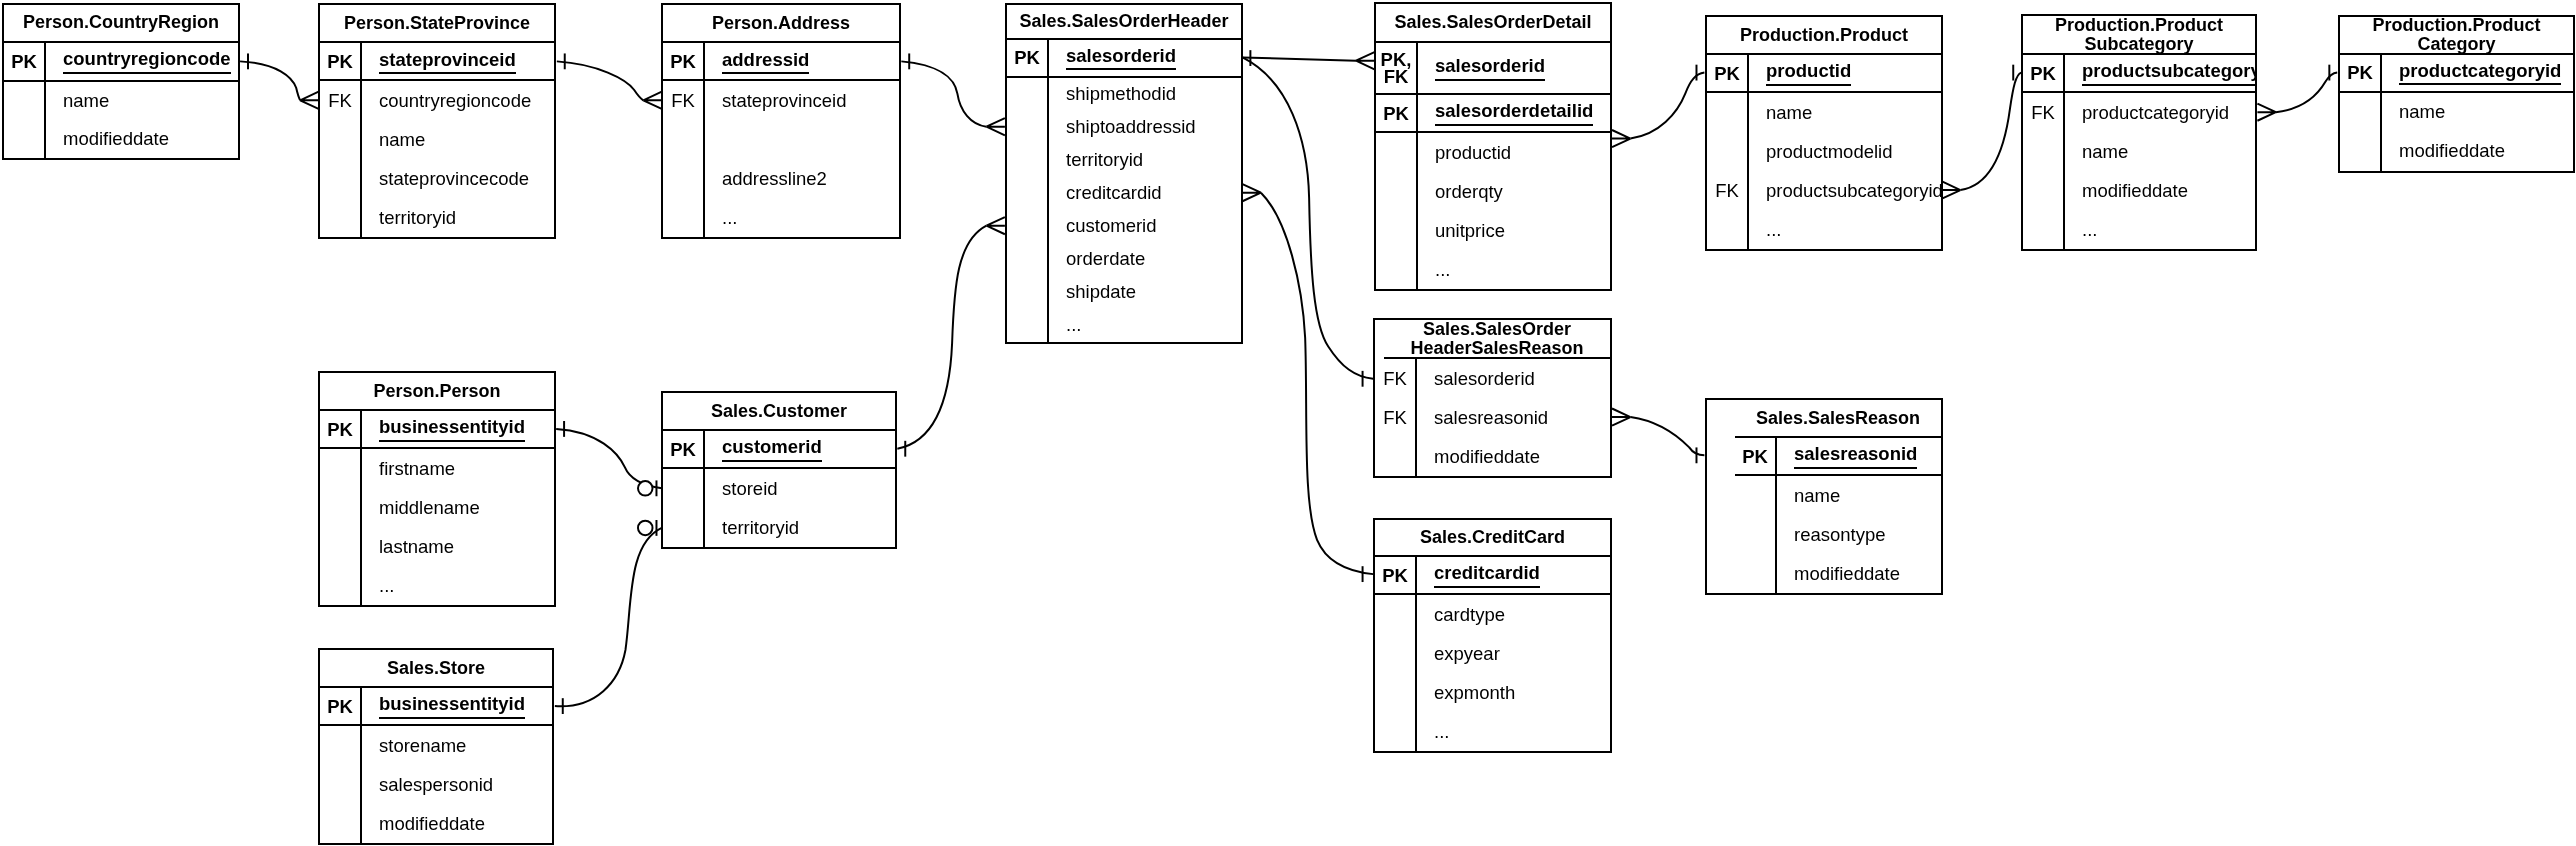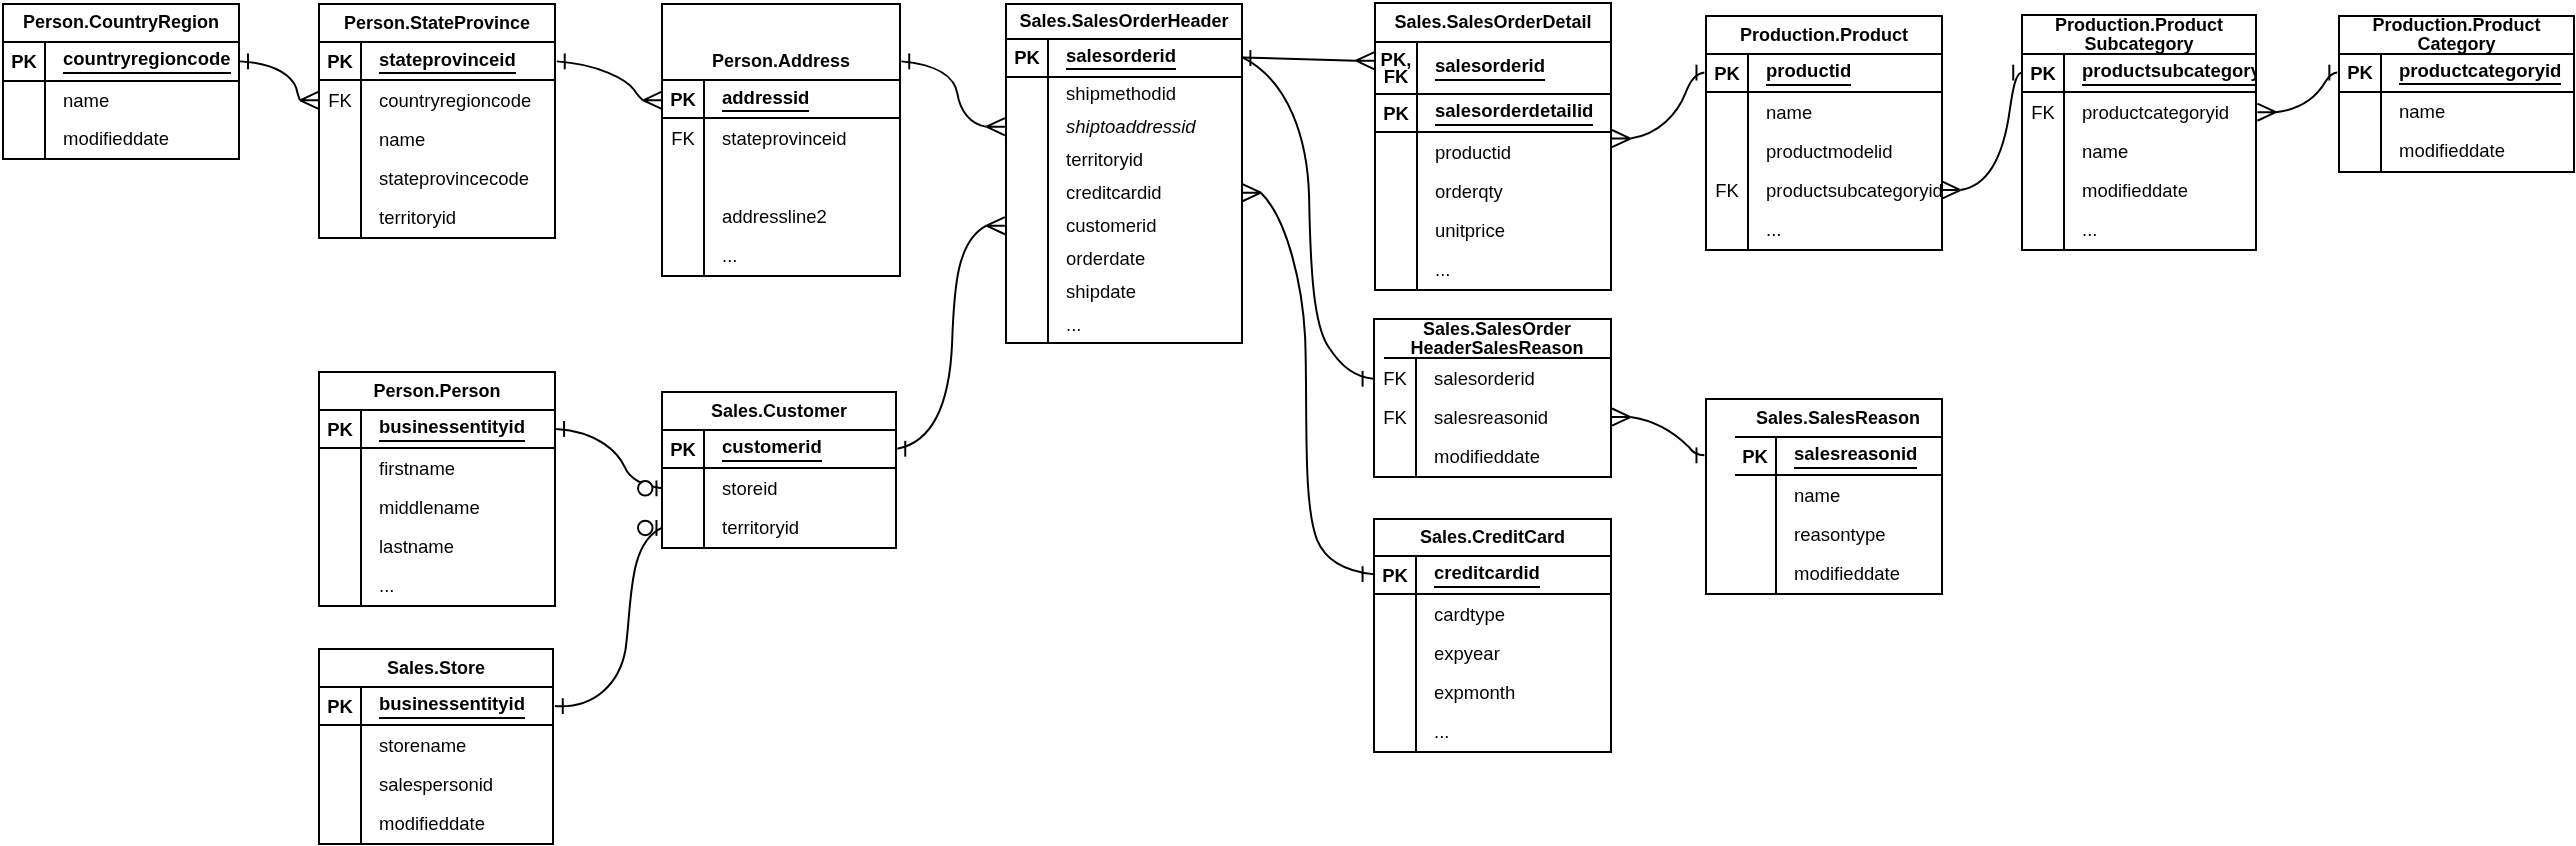--- a/index.html
+++ b/index.html
@@ -158,21 +158,21 @@
           </div>
           <div class="frow" style="height: 39px;">
             <div class="keycell"></div>
             <div class="fieldcell">
               <span class="fieldname">territoryid</span>
             </div>
           </div>
         </div>
       </div>
       <div class="tbl" style="left: 661px; top: 3.3px; width: 240px;">
-        <div class="tbl-title" style="height: 36px; margin-top: 38px;">Person.Address</div>
+        <div class="tbl-title" style="height: 36px;">Person.Address</div>
         <div class="sec">
           <div class="frow" style="height: 36px;">
             <div class="keycell keybold">PK</div>
             <div class="fieldcell">
               <span class="fieldname pkname">addressid</span>
             </div>
           </div>
         </div>
         <div class="sec divided">
           <div class="frow" style="height: 39px;">
@@ -211,21 +211,21 @@
             </div>
           </div>
         </div>
         <div class="sec divided">
           <div class="frow" style="height: 33px;">
             <div class="keycell"></div>
             <div class="fieldcell">
               <span class="fieldname">shipmethodid</span>
             </div>
           </div>
-          <div class="frow" style="height: 33px; font-style: italic;">
+          <div class="frow" style="height: 33px;">
             <div class="keycell"></div>
             <div class="fieldcell">
               <span class="fieldname">shiptoaddressid</span>
             </div>
           </div>
           <div class="frow" style="height: 33px;">
             <div class="keycell"></div>
             <div class="fieldcell">
               <span class="fieldname">territoryid</span>
             </div>

